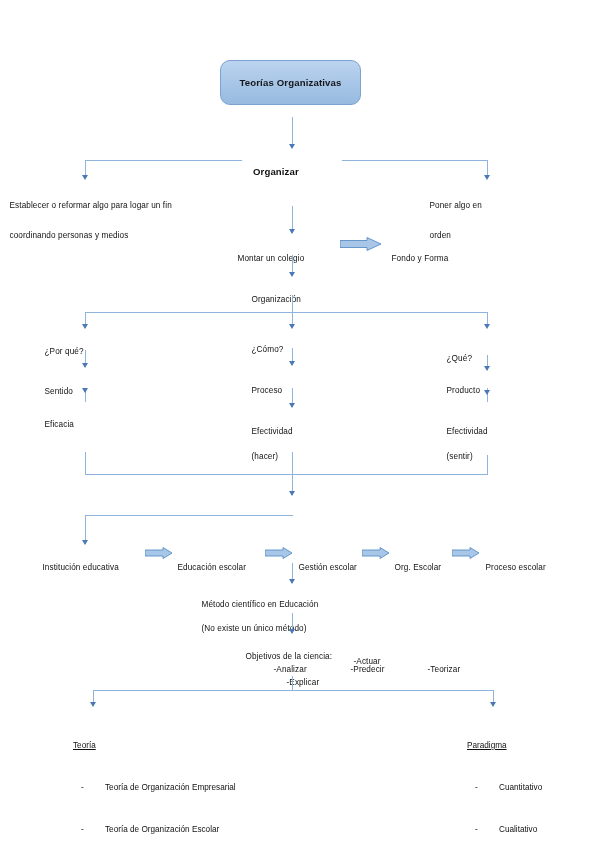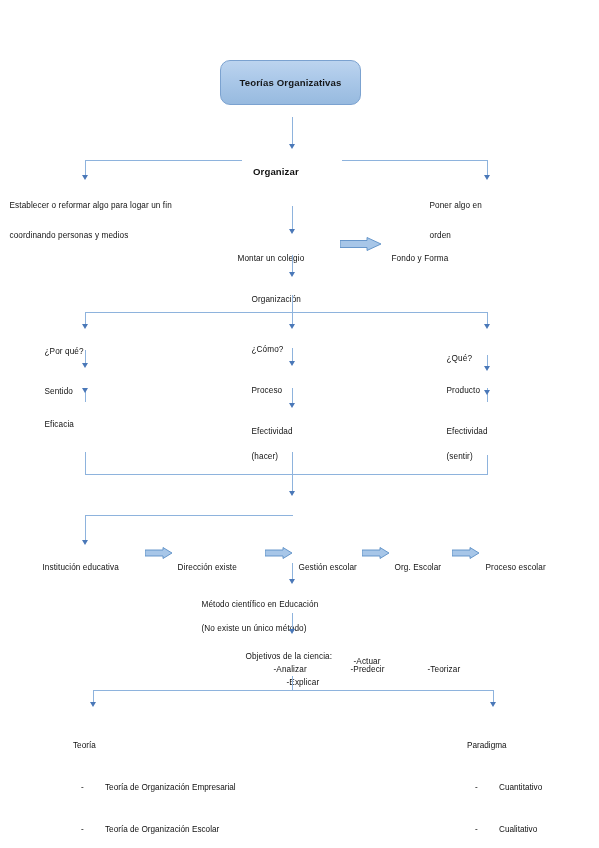--- a/index.html
+++ b/index.html
@@ -61,21 +61,21 @@
   .blockarrow svg{display:block;}
 
   
   .listblock{
     position:absolute;
     font-size:8.2px;
     color:#111;
     line-height:14px;
     white-space:pre;
   }
-  .listblock .hd{font-weight:normal;}
+  .listblock .hd{font-weight:normal;text-decoration:underline;}
   .listblock .row{display:block;}
   .listblock .dash{display:inline-block;width:24px;padding-left:8px;}
 </style>
 </head>
 <body>
 
 <div id="page">
 
   <div class="mainbox" style="left:220px;top:60px;width:141px;height:45px;">
     <span>Teorías Organizativas</span>
@@ -203,21 +203,21 @@
   <div class="node" style="left:33px;top:548px;width:110px;">
     <span>Institución educativa</span>
   </div>
   <div class="blockarrow" style="left:145px;top:547px;">
     <svg width="28" height="12" viewBox="0 0 28 12">
       <polygon points="0,3 18,3 18,0.5 27,6 18,11.5 18,9 0,9" fill="#a7c6e8" stroke="#5b8ec6" stroke-width="0.9"></polygon>
     </svg>
   </div>
 
   <div class="node" style="left:168px;top:548px;width:96px;">
-    <span>Dirección existe</span>
+    <span>Educación escolar</span>
   </div>
   <div class="blockarrow" style="left:265px;top:547px;">
     <svg width="28" height="12" viewBox="0 0 28 12">
       <polygon points="0,3 18,3 18,0.5 27,6 18,11.5 18,9 0,9" fill="#a7c6e8" stroke="#5b8ec6" stroke-width="0.9"></polygon>
     </svg>
   </div>
 
   <div class="node" style="left:289px;top:548px;width:86px;">
     <span>Gestión escolar</span>
   </div>

